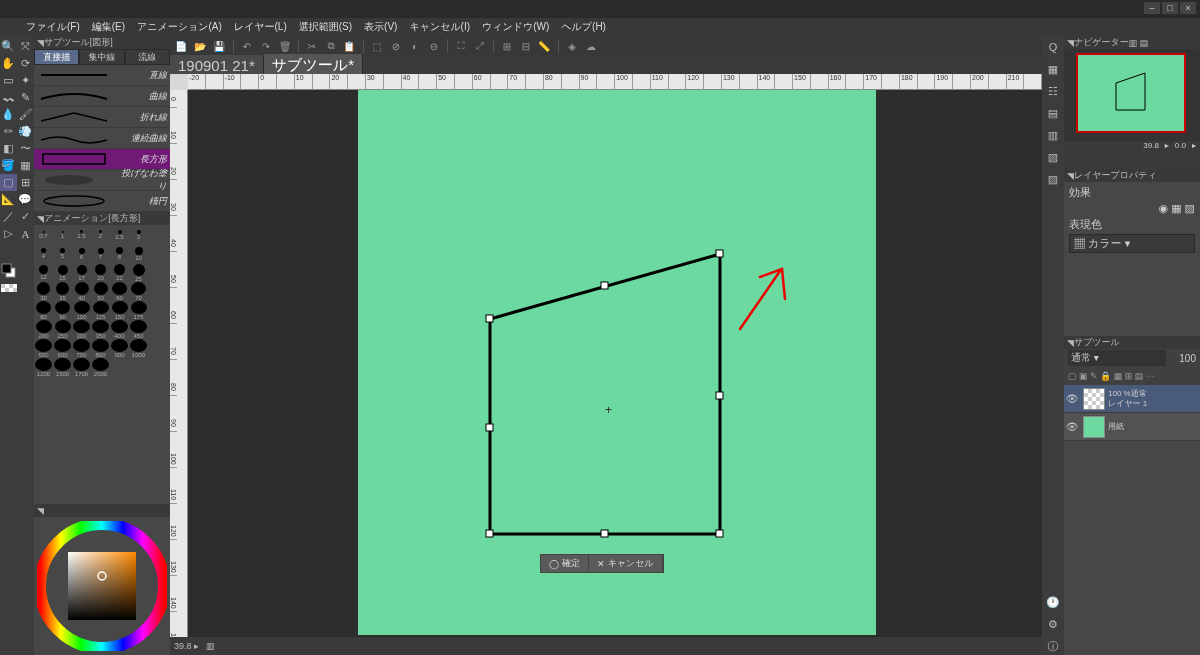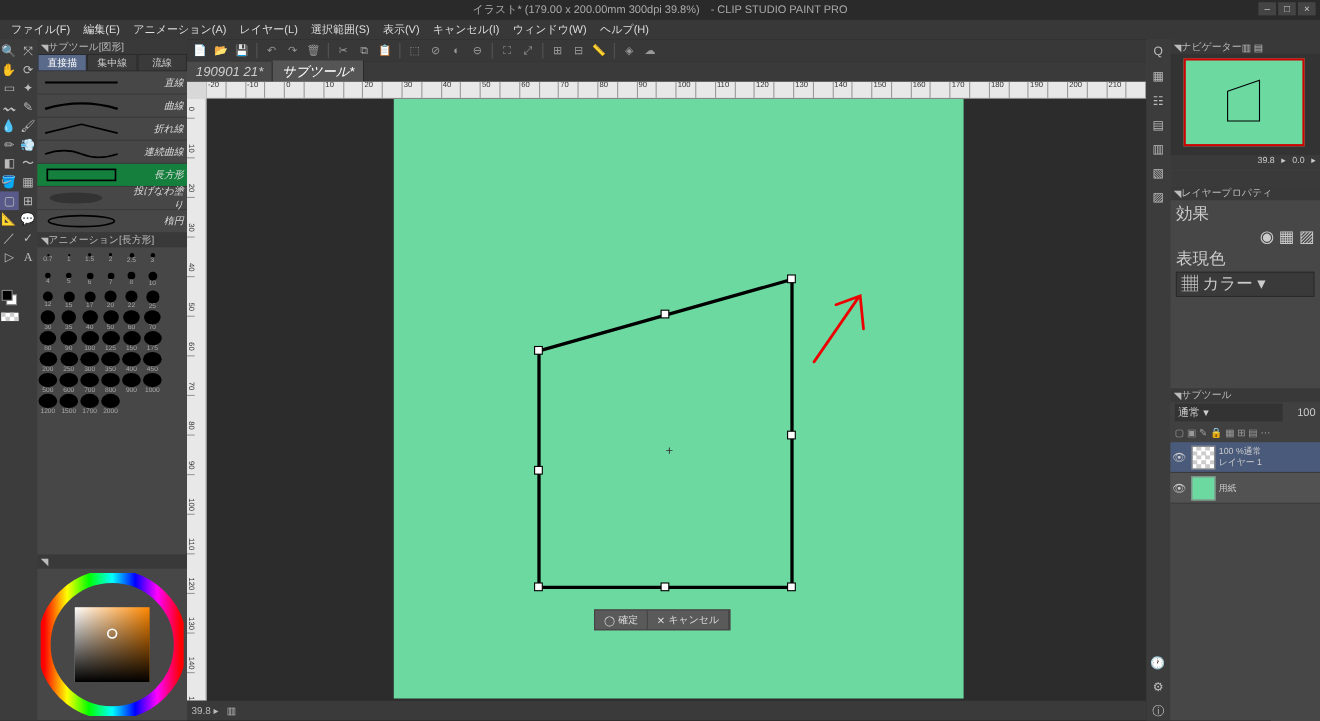--- a/index.html
+++ b/index.html
@@ -1,50 +1,50 @@
 <!DOCTYPE html>
 <html><head>
 <meta charset="utf-8">
 <style>
   * { box-sizing: border-box; margin: 0; padding: 0; user-select: none; }
   body { width: 1200px; height: 655px; background: #323232; font-family: "Meiryo UI", sans-serif; font-size: 10px; color: #ccc; overflow: hidden; }
   .titlebar { height: 18px; background: #2a2a2a; display: flex; align-items: center; justify-content: center; position: relative; }
   .titlebar .title { color: #aaa; font-size: 10px; }
   .titlebar .wincontrols { position: absolute; right: 4px; top: 2px; display: flex; gap: 2px; }
   .titlebar .wincontrols span { width: 16px; height: 12px; background: #444; display: inline-flex; align-items: center; justify-content: center; font-size: 9px; color: #ccc; }
-  .menubar { height: 18px; background: #383838; display: flex; align-items: center; padding-left: 4px; }
+  .menubar { height: 18px; background: #383838; display: flex; align-items: center; padding-left: 20px; }
   .menubar span { padding: 0 6px; color: #ddd; font-size: 10px; }
   .app { display: flex; height: 619px; }
   .leftcol { width: 170px; background: #474747; display: flex; }
   .toolstrip { width: 34px; background: #3c3c3c; display: flex; flex-direction: column; padding-top: 2px; }
   .toolstrip .row { display: flex; }
   .toolstrip .ico { width: 17px; height: 17px; display: flex; align-items: center; justify-content: center; font-size: 11px; color: #bbb; }
   .toolstrip .ico.sel { background: #5a5a8a; }
   .leftpanels { width: 136px; display: flex; flex-direction: column; }
   .panelhdr { height: 13px; background: #393939; display: flex; align-items: center; padding: 0 3px; font-size: 9px; color: #bbb; }
   .subtool-tabs { display: flex; height: 16px; }
   .subtool-tabs span { flex: 1; background: #3a3a3a; border: 1px solid #2a2a2a; display: flex; align-items: center; justify-content: center; font-size: 9px; }
   .subtool-tabs span.active { background: #5a6a8a; color: #fff; }
   .subtool-list { background: #474747; font-style: italic; }
   .subtool-item { height: 21px; display: flex; align-items: center; border-bottom: 1px solid #3a3a3a; }
   .subtool-item .preview { width: 80px; height: 18px; display: flex; align-items: center; justify-content: center; }
   .subtool-item .lbl { flex: 1; text-align: right; padding-right: 3px; font-size: 9px; color: #ddd; }
-  .subtool-item.active { background: #15803d; }
+  .subtool-item.active { background: #701a75; }
   .brushpanel { background: #474747; }
   .brushrow { display: flex; }
   .brushcell { width: 19px; height: 19px; display: flex; flex-direction: column; align-items: center; justify-content: center; }
   .brushdot { background: #000; border-radius: 50%; }
   .brushsize { font-size: 6px; color: #aaa; }
   .colorwheel { position: relative; width: 130px; height: 130px; margin: 4px auto; }
   .centercol { flex: 1; background: #2c2c2c; display: flex; flex-direction: column; }
   .toolbar { height: 20px; background: #383838; display: flex; align-items: center; padding: 0 4px; gap: 3px; }
   .tbico { width: 16px; height: 16px; display: flex; align-items: center; justify-content: center; color: #999; font-size: 10px; }
   .tbsep { width: 1px; height: 14px; background: #555; margin: 0 2px; }
   .tabs { height: 18px; background: #3a3a3a; display: flex; align-items: center; }
-  .tab { padding: 2px 8px; background: #4a4a4a; border-right: 1px solid #2a2a2a; font-size: 12px; color: #ccc; font-style: italic; }
+  .tab { padding: 2px 8px; background: #4a4a4a; border-right: 1px solid #2a2a2a; font-size: 15px; color: #ccc; }
   .tab.active { background: #555; color: #fff; }
   .canvas-area { flex: 1; position: relative; background: #2c2c2c; overflow: hidden; }
   .ruler-h { position: absolute; top: 0; left: 18px; right: 0; height: 16px; background: #e8e8e8; border-bottom: 1px solid #888; display: flex; overflow: hidden; }
   .ruler-h .tick { position: relative; width: 18px; border-right: 1px solid #999; font-size: 7px; color: #333; padding-left: 1px; }
   .ruler-v { position: absolute; left: 0; top: 16px; bottom: 18px; width: 18px; background: #e8e8e8; border-right: 1px solid #888; }
   .ruler-v .tick { height: 18px; border-bottom: 1px solid #999; font-size: 7px; color: #333; writing-mode: vertical-rl; text-align: center; }
   .ruler-corner { position: absolute; left: 0; top: 0; width: 18px; height: 16px; background: #d8d8d8; }
   .page-bg { position: absolute; left: 188px; top: 16px; width: 518px; height: 545px; background: #6bd9a0; }
   .transform-shape { position: absolute; }
   .confirm-bar { position: absolute; left: 370px; top: 480px; display: flex; background: #5a5a5a; border: 1px solid #444; }
@@ -64,21 +64,20 @@
   .layer-row.sel { background: #4a5a7a; }
   .layer-eye { width: 16px; text-align: center; font-size: 10px; }
   .layer-thumb { width: 22px; height: 22px; background: #fff; border: 1px solid #888; margin: 0 3px; }
   .layer-info { flex: 1; font-size: 8px; line-height: 1.2; }
   svg { display: block; }
 </style>
 </head>
 <body>
 
 <div class="titlebar">
-  <span class="title">イラスト* (179.00 x 200.00mm 300dpi 39.8%)　- CLIP STUDIO PAINT PRO</span>
   <div class="wincontrols">
     <span>–</span>
     <span>□</span>
     <span>×</span>
   </div>
 </div>
 
 <div class="menubar">
   <span>ファイル(F)</span>
   <span>編集(E)</span>
@@ -645,21 +644,21 @@
       </div>
       <div class="navinfo">
         <span>39.8</span>
           <span>▸</span>
         <span>0.0</span>
           <span>▸</span>
       </div>
       <div class="navctrl"></div>
 
       <div class="panelhdr">◥ <span>レイヤープロパティ</span></div>
-      <div style="padding:3px 5px; font-size:15px;">
+      <div style="padding:3px 5px; font-size:11px;">
         <div>効果</div>
         <div style="text-align:right; margin:2px 0;">◉ ▦ ▨</div>
         <div>表現色</div>
         <div style="background:#3a3a3a; border:1px solid #2a2a2a; padding:1px 4px; margin-top:2px;">▦ <span>カラー</span> ▾</div>
       </div>
 
       <div style="height:80px"></div>
 
       <div class="panelhdr">◥ <span>サブツール</span></div>
       <div class="layerctrl">

